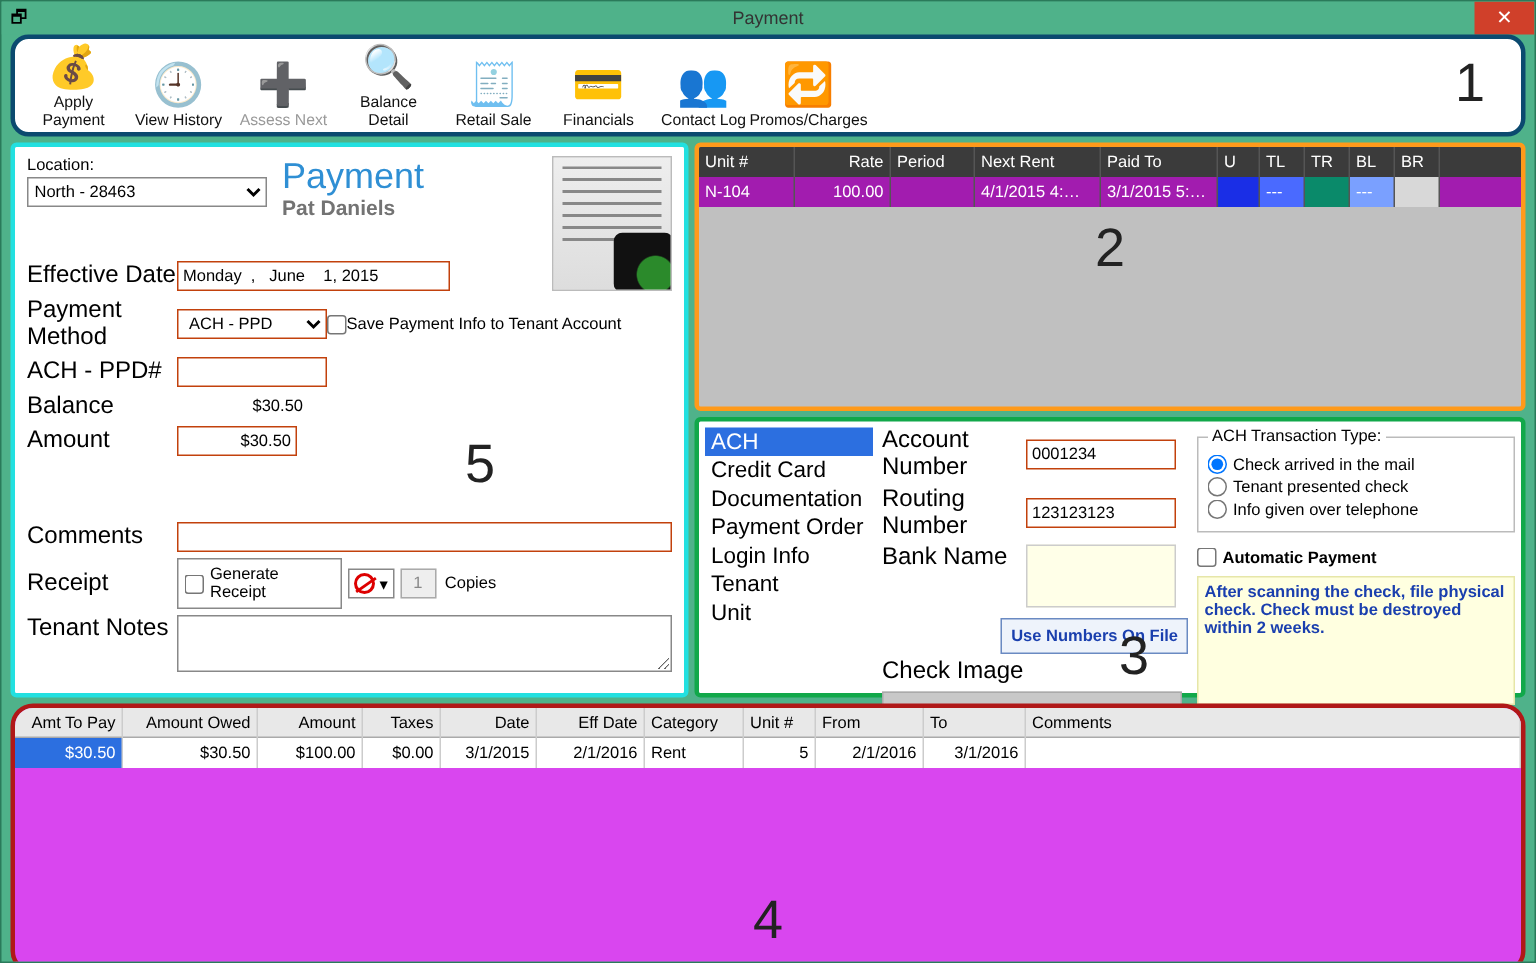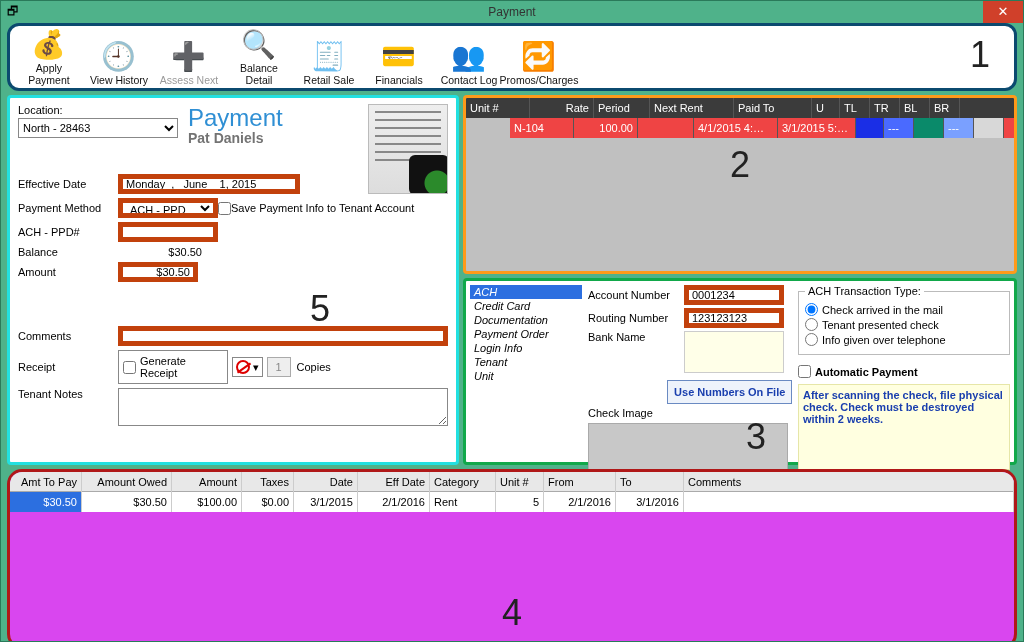--- a/index.html
+++ b/index.html
@@ -134,25 +134,25 @@
   }
   .doc-icon .corner{
     position:absolute; right:-2px; bottom:-2px;
     width:40px; height:40px;
     background: radial-gradient(circle at 70% 70%, #2b8a2b 0 12px, transparent 13px), #111;
     border-radius: 6px;
   }
 
   .form-grid { margin-top: 28px; }
   .frow { display: flex; align-items: center; margin-bottom: 4px; }
-  .flabel { width: 100px; font-size: 11px; }
+  .flabel { width: 100px; font-size: 16px; }
   .finput, select.finput {
     height: 20px;
     font-size: 11px;
-    border: 5px solid #c2410c;
+    border: 1px solid #c2410c;
     padding: 0 3px;
     background:#fff;
   }
   .date-input { width: 182px; }
   .pm-select { width: 100px; }
   .chk { margin: 0 4px 0 8px; }
   .balance-val { width: 90px; text-align: right; padding-right:6px; }
   .amount-input { width: 80px; text-align: right;}
   .comments-input { width: 330px; height: 20px;}
   .receipt-row .ctrl {
@@ -184,43 +184,42 @@
     height: 20px;
     align-items: center;
   }
   .grid-head > div, .grid-row > div {
     padding: 0 4px;
     border-right: 1px solid #555;
     overflow:hidden; white-space:nowrap;
     height:20px; line-height:20px;
   }
   .grid-row { display:flex; font-size:11px; height:20px; }
-  .grid-row.sel { background: #ef4444; color:#fff;margin-left:44px; }
+  .grid-row.sel { background: #a21caf; color:#fff; }
   .col-unit{width:64px;} .col-rate{width:64px; text-align:right;} .col-period{width:56px;}
   .col-next{width:84px;} .col-paid{width:78px;}
   .col-u{width:28px;} .col-tl{width:30px;} .col-tr{width:30px;} .col-bl{width:30px;} .col-br{width:30px;}
   .sw-u{background:#1a2ee6;} .sw-tl{background:#4a6aff;} .sw-tr{background:#0a8a6a;} .sw-bl{background:#7aa0ff;} .sw-br{background:#d8d8d8;}
   .num2 { left: 50%; top: 46px; transform:translateX(-50%);}
 
   
   .rcol { flex:1; display:flex; flex-direction:column; gap:4px; }
   .panel3 {
     flex: 1;
     background: #fff;
     border: 3px solid #11a84a;
     border-radius: 4px;
     position: relative;
     display: flex;
     padding: 4px;
     min-height: 0;
   }
   .side-list {
     width: 112px;
-    font-size: 11px;
-    font-style: italic;
+    font-size: 15px;
   }
   .side-list div {
     padding: 1px 4px;
     cursor: pointer;
   }
   .side-list div.sel { background: #2c6fe0; color:#fff; }
   .ach-form { width: 210px; font-size:11px; padding-left:6px;}
   .ach-form .frow { margin-bottom:3px; }
   .ach-form .flabel { width: 96px; }
   .ach-form .finput { width: 100px; }

